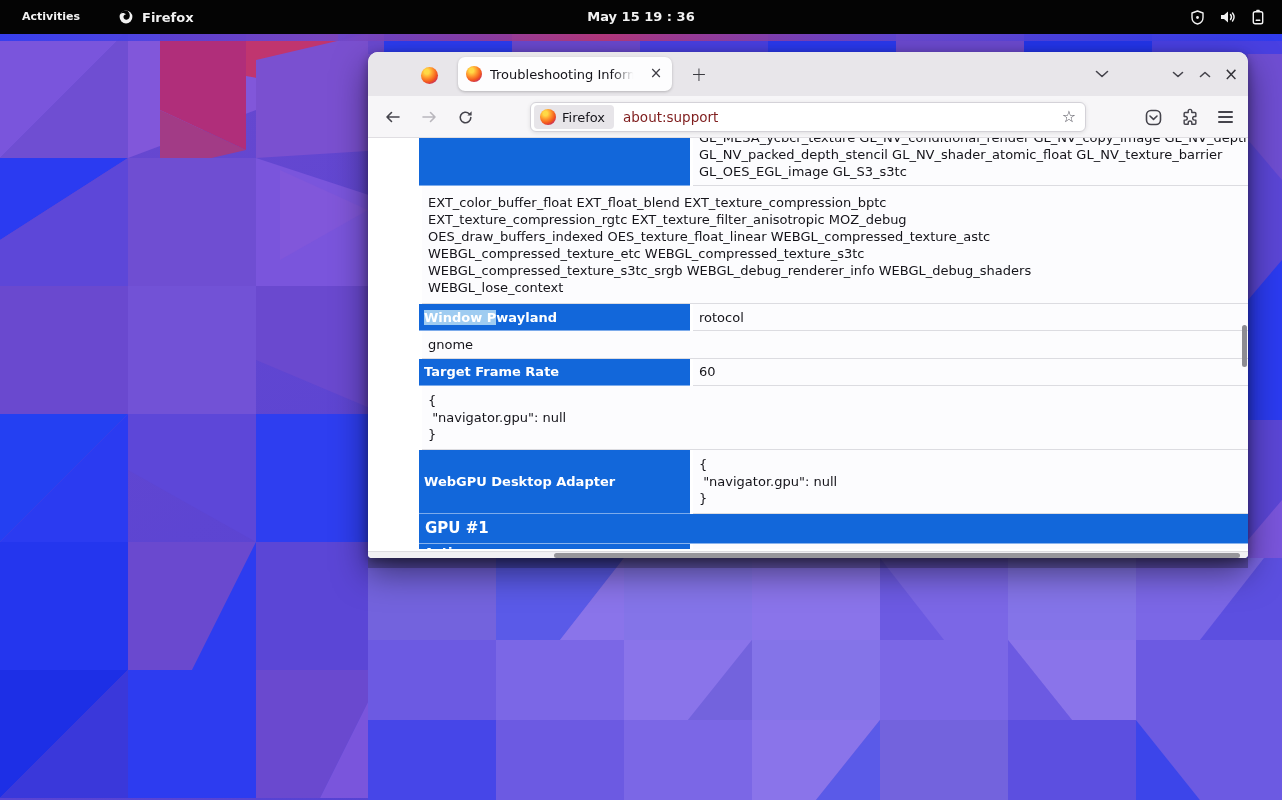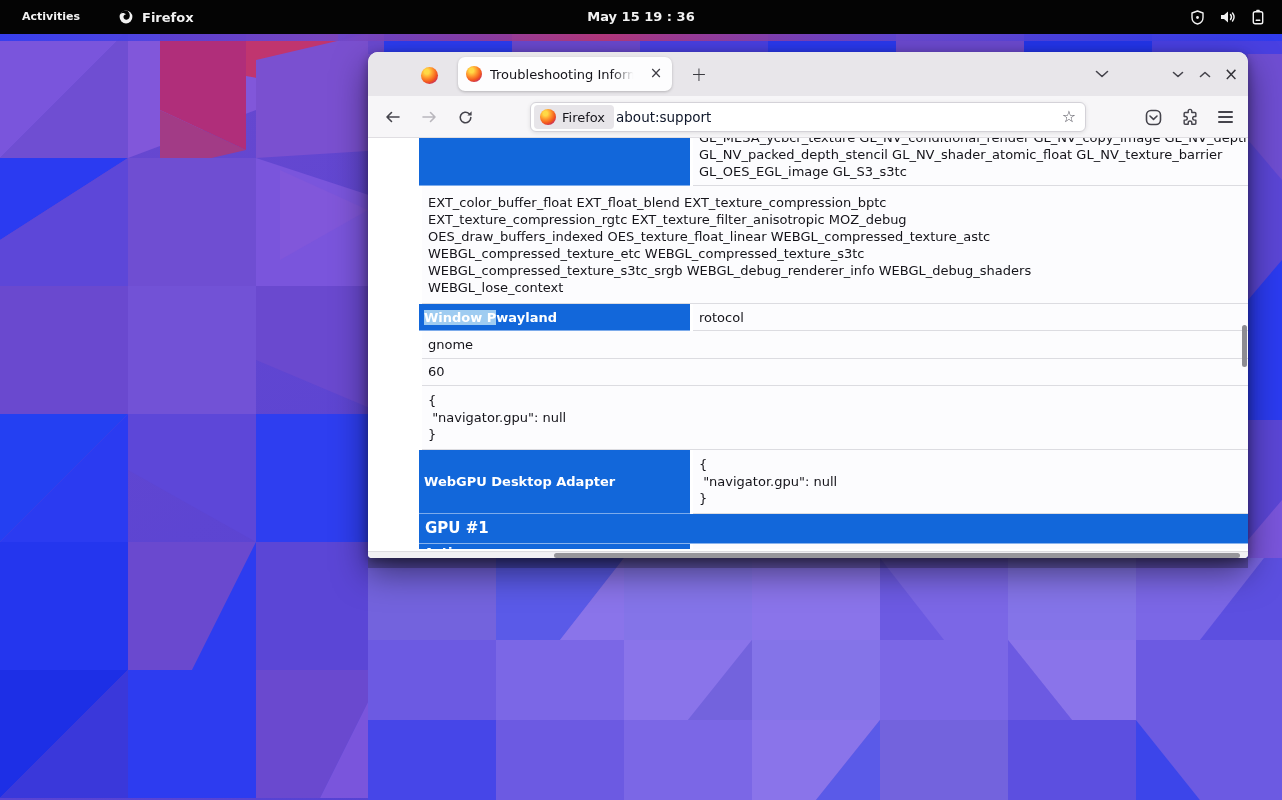--- a/index.html
+++ b/index.html
@@ -57,21 +57,21 @@
              border-bottom:1px solid #e0dee2; }
   .nav-btn { position:absolute; top:8px; width:26px; height:26px; display:flex; align-items:center;
              justify-content:center; border-radius:4px; cursor:pointer; }
   .nav-back { left:12px; } .nav-fwd { left:48px; } .nav-reload { left:84px; }
   .urlbar { position:absolute; left:162px; top:6px; width:556px; height:30px; background:#fff;
             border:1px solid #d4d2d8; border-radius:6px; box-shadow:0 1px 4px rgba(0,0,0,.1);
             display:flex; align-items:center; cursor:text; }
   .url-chip { margin-left:3px; height:24px; background:#e7e5e9; border-radius:4px; display:flex;
               align-items:center; gap:6px; padding:0 9px 0 6px; font-size:13px; color:#15141a; }
   .url-chip .ff-logo { width:16px; height:16px; }
-  .url-text { margin-left:2px; font-size:13.5px; color:#0f172a; flex:1; }
+  .url-text { margin-left:9px; font-size:13.5px; color:#7f1d1d; flex:1; }
   .url-star { width:24px; height:24px; margin-right:4px; text-align:center; line-height:24px;
               font-size:16px; color:#55545e; cursor:pointer; }
   .tool-icon { position:absolute; top:8px; width:26px; height:26px; display:flex; align-items:center;
                justify-content:center; border-radius:4px; cursor:pointer; }
   .ti-pocket { left:772px; } .ti-ext { left:809px; } .ti-menu { left:844px; }
   .ti-menu .bars { width:15px; }
   .ti-menu .bars div { height:1.8px; background:#45444c; margin:3.2px 0; border-radius:1px; }
 
   
   .content { position:absolute; left:0; top:86px; width:100%; height:413px; background:#fff; overflow:hidden; }
@@ -334,20 +334,21 @@
             <span>wayland</span>
           </div>
         <div class="tval"><span class="pre">rotocol</span></div>
       </div>
 
       <div class="trow r4">
         <div class="tval"><span class="pre">gnome</span></div>
       </div>
 
       <div class="trow r5">
+        <div class="tlabel">Target Frame Rate</div>
         <div class="tval"><span class="pre">60</span></div>
       </div>
 
       <div class="trow r6">
         <div class="tval"><span class="pre">{
  "navigator.gpu": null
 }</span></div>
       </div>
 
       <div class="trow r7">

